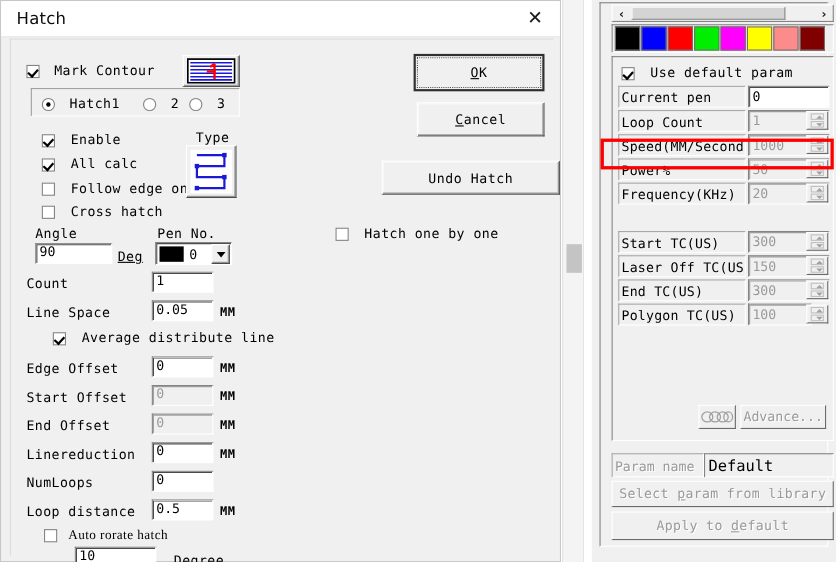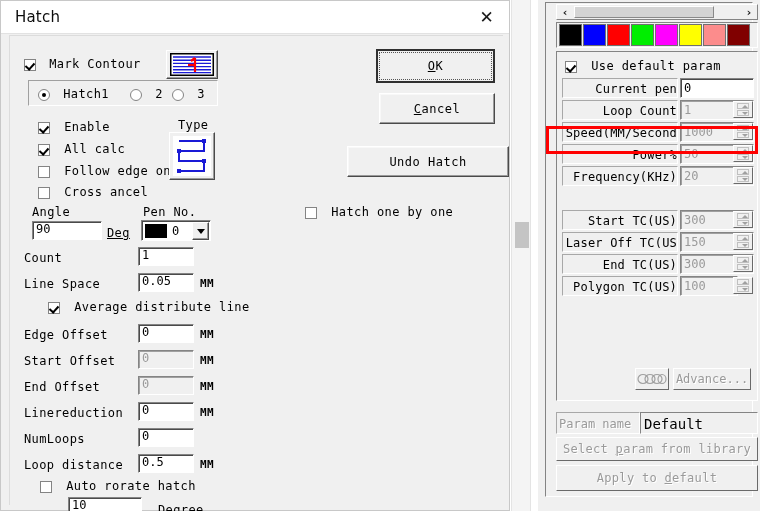--- a/index.html
+++ b/index.html
@@ -222,21 +222,20 @@
   .rlabel{
     position:absolute;left:0;top:0;width:116px;height:20px;
     border:1px solid;
     border-color:#a8a8a8 #ffffff #ffffff #a8a8a8;
     box-sizing:border-box;
     background:#f0f0f0;
     font-size:12px;color:#000;
     padding:3px 0 0 2px;
     overflow:hidden;white-space:nowrap;
     letter-spacing:0.2px;
-    text-align:right;
   }
   .rfield{
     position:absolute;left:118px;top:0;width:74px;height:20px;
   }
 
   
   .redbox{
     position:absolute;
     border:3px solid #ff0000;
     box-sizing:border-box;
@@ -354,21 +353,21 @@
       <div style="position:absolute;left:28px;top:106px;">
         <span class="cb checked"></span>
         <span class="lbl" style="margin-left:7px;">All calc</span>
       </div>
       <div style="position:absolute;left:28px;top:128px;">
         <span class="cb"></span>
         <span class="lbl" style="margin-left:7px;">Follow edge on</span>
       </div>
       <div style="position:absolute;left:28px;top:149px;">
         <span class="cb"></span>
-        <span class="lbl" style="margin-left:7px;">Cross ancel</span>
+        <span class="lbl" style="margin-left:7px;">Cross hatch</span>
       </div>
 
       <div class="lbl" style="position:absolute;left:168px;top:82px;">Type</div>
       <div style="position:absolute;left:159px;top:96px;width:46px;height:48px;background:#f0f0f0;border:1px solid;border-color:#ffffff #4a4a4a #4a4a4a #ffffff;box-shadow:inset -1px -1px 0 #9a9a9a;box-sizing:border-box;">
         <svg width="38" height="40" viewBox="0 0 38 40" style="position:absolute;left:3px;top:3px;">
           <rect x="0" y="0" width="38" height="40" fill="#ffffff"></rect>
           <polyline points="6,5 31,5 31,15 6,15 6,25 31,25 31,35 6,35" fill="none" stroke="#1a1ad6" stroke-width="2"></polyline>
           <rect x="29" y="3" width="4" height="4" fill="#1a1ad6"></rect>
           <rect x="4" y="13" width="4" height="4" fill="#1a1ad6"></rect>
           <rect x="29" y="23" width="4" height="4" fill="#1a1ad6"></rect>
@@ -415,21 +414,21 @@
       <div class="inp" style="position:absolute;left:128px;top:366px;width:56px;height:19px;">0</div>
       <div class="lbl" style="position:absolute;left:190px;top:370px;font-weight:bold;font-size:11px;">MM</div>
 
       <div class="lbl" style="position:absolute;left:14px;top:396px;">NumLoops</div>
       <div class="inp" style="position:absolute;left:128px;top:392px;width:56px;height:19px;">0</div>
 
       <div class="lbl" style="position:absolute;left:14px;top:422px;">Loop distance</div>
       <div class="inp" style="position:absolute;left:128px;top:418px;width:56px;height:19px;">0.5</div>
       <div class="lbl" style="position:absolute;left:190px;top:422px;font-weight:bold;font-size:11px;">MM</div>
 
-      <div style="position:absolute;left:30px;top:443px;">
+      <div style="position:absolute;left:30px;top:443px;font-family:Liberation Serif, serif;">
         <span class="cb"></span>
         <span class="lbl" style="margin-left:7px;">Auto rorate hatch</span>
       </div>
       <div class="inp" style="position:absolute;left:58px;top:461px;width:74px;height:20px;">10</div>
       <div class="lbl" style="position:absolute;left:148px;top:467px;">Degree</div>
 
       <div class="btn default" style="position:absolute;left:366px;top:13px;width:119px;height:34px;">
         <div class="inner">
             <span><u>O</u><span>K</span></span>
           </div>

